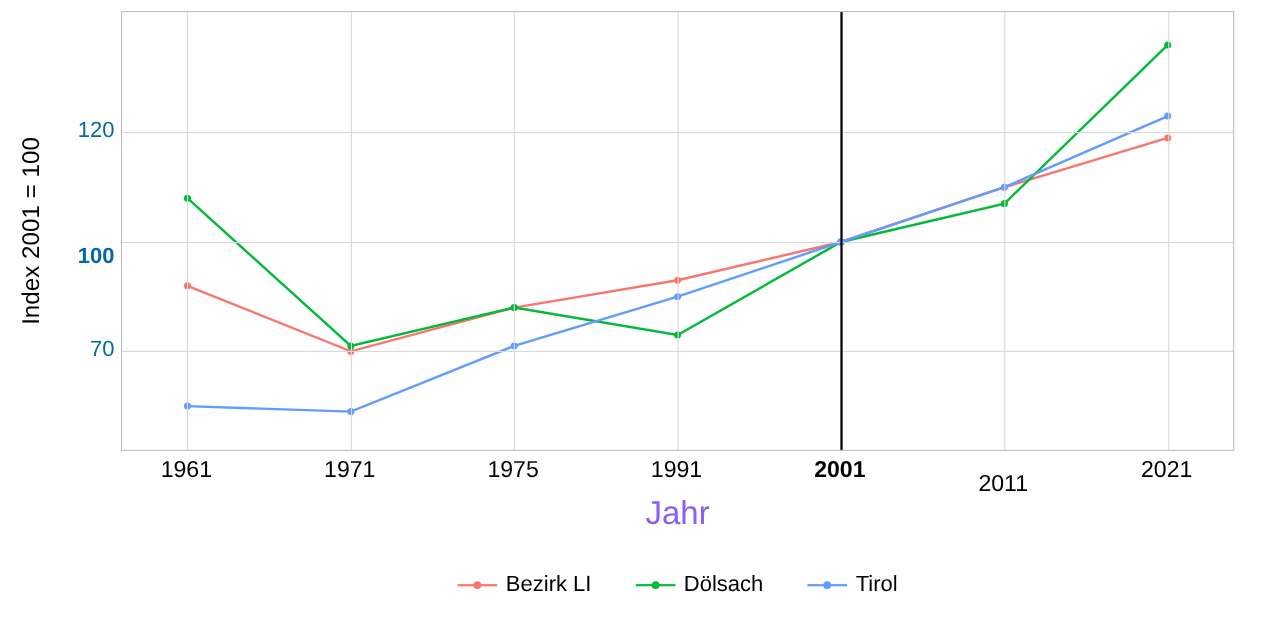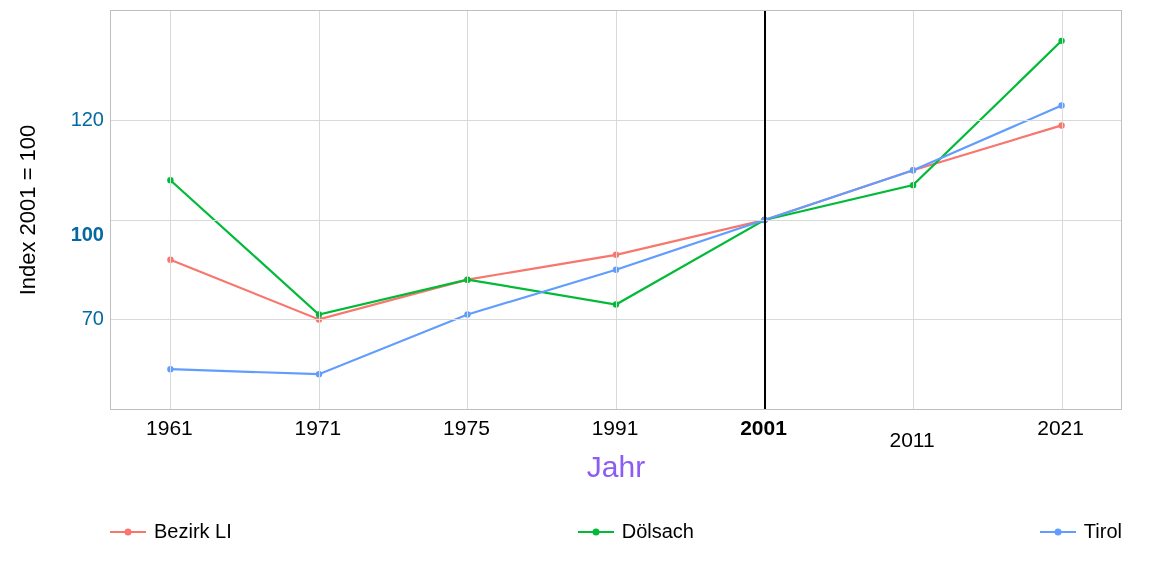--- a/index.html
+++ b/index.html
@@ -75,21 +75,21 @@
     left: 0; top: 0;
     width: 100%; height: 100%;
     overflow: visible;
   }
   .legend {
     position: absolute;
     left: 110px;
     width: 1012px;
     top: 520px;
     display: flex;
-    justify-content: space-between;
+    justify-content: center;
     gap: 40px;
     font-size: 20px;
     color: #000;
   }
   .legend-item {
     display: flex;
     align-items: center;
     gap: 8px;
   }
   .legend-swatch {

